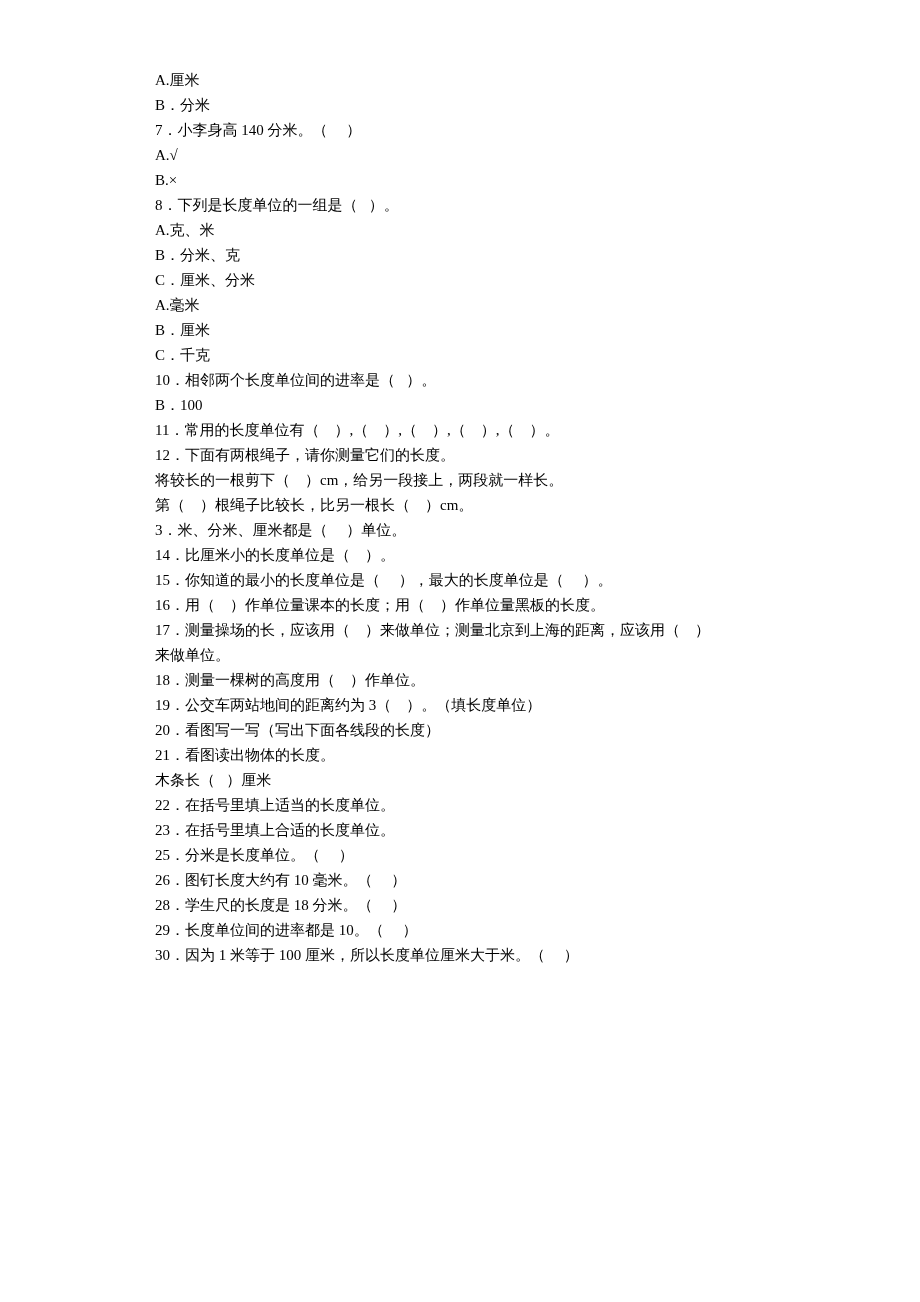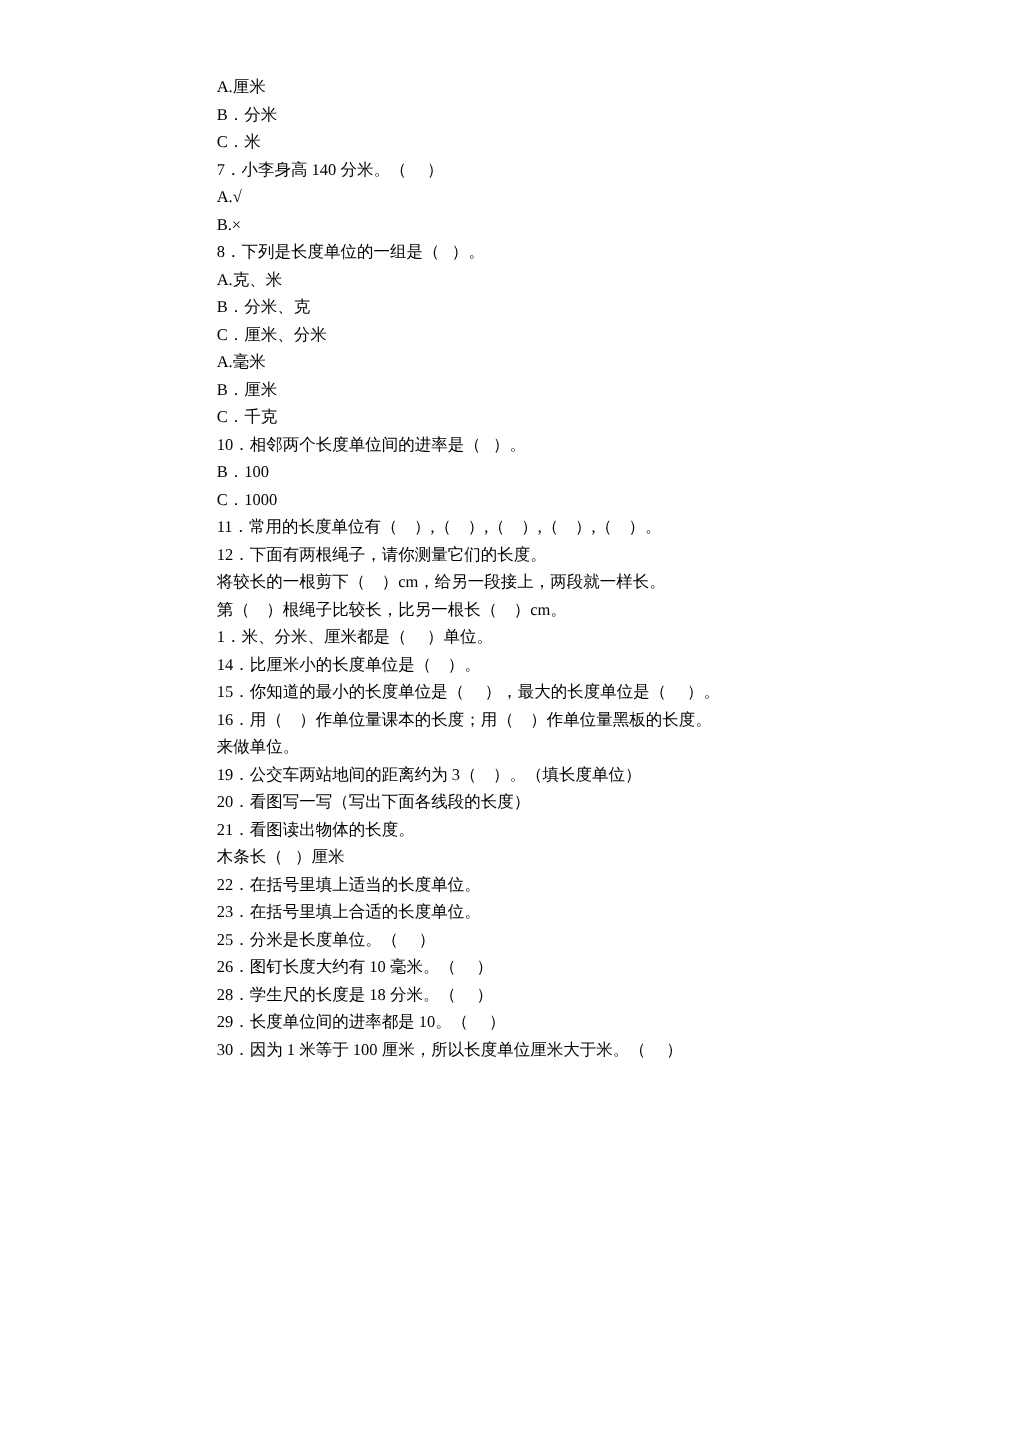--- a/index.html
+++ b/index.html
@@ -10,55 +10,54 @@
   body {
     width: 920px;
     min-height: 1302px;
     font-family: "SimSun", "宋体", "Songti SC", serif;
     font-size: 15px;
     color: #000000;
     line-height: 25px;
   }
   .page {
     padding: 68px 155px 0 155px;
-    margin-left: 42px;
   }
   .line {
     white-space: pre-wrap;
   }
 </style>
 </head>
 <body>
 
 <div class="page">
   <div class="line">A.厘米</div>
   <div class="line">B．分米</div>
-  <div class="line">C．米</div>
   <div class="line">7．小李身高 140 分米。（     ）</div>
   <div class="line">A.√</div>
   <div class="line">B.×</div>
   <div class="line">8．下列是长度单位的一组是（   ）。</div>
   <div class="line">A.克、米</div>
   <div class="line">B．分米、克</div>
   <div class="line">C．厘米、分米</div>
   <div class="line">A.毫米</div>
   <div class="line">B．厘米</div>
   <div class="line">C．千克</div>
   <div class="line">10．相邻两个长度单位间的进率是（   ）。</div>
   <div class="line">B．100</div>
-  <div class="line">C．1000</div>
   <div class="line">11．常用的长度单位有（    ）,（    ）,（    ）,（    ）,（    ）。</div>
   <div class="line">12．下面有两根绳子，请你测量它们的长度。</div>
   <div class="line">将较长的一根剪下（    ）cm，给另一段接上，两段就一样长。</div>
   <div class="line">第（    ）根绳子比较长，比另一根长（    ）cm。</div>
-  <div class="line">1．米、分米、厘米都是（     ）单位。</div>
+  <div class="line">3．米、分米、厘米都是（     ）单位。</div>
   <div class="line">14．比厘米小的长度单位是（    ）。</div>
   <div class="line">15．你知道的最小的长度单位是（     ），最大的长度单位是（     ）。</div>
   <div class="line">16．用（    ）作单位量课本的长度；用（    ）作单位量黑板的长度。</div>
+  <div class="line">17．测量操场的长，应该用（    ）来做单位；测量北京到上海的距离，应该用（    ）</div>
   <div class="line">来做单位。</div>
+  <div class="line">18．测量一棵树的高度用（    ）作单位。</div>
   <div class="line">19．公交车两站地间的距离约为 3（    ）。（填长度单位）</div>
   <div class="line">20．看图写一写（写出下面各线段的长度）</div>
   <div class="line">21．看图读出物体的长度。</div>
   <div class="line">木条长（   ）厘米</div>
   <div class="line">22．在括号里填上适当的长度单位。</div>
   <div class="line">23．在括号里填上合适的长度单位。</div>
   <div class="line">25．分米是长度单位。（     ）</div>
   <div class="line">26．图钉长度大约有 10 毫米。（     ）</div>
   <div class="line">28．学生尺的长度是 18 分米。（     ）</div>
   <div class="line">29．长度单位间的进率都是 10。（     ）</div>

